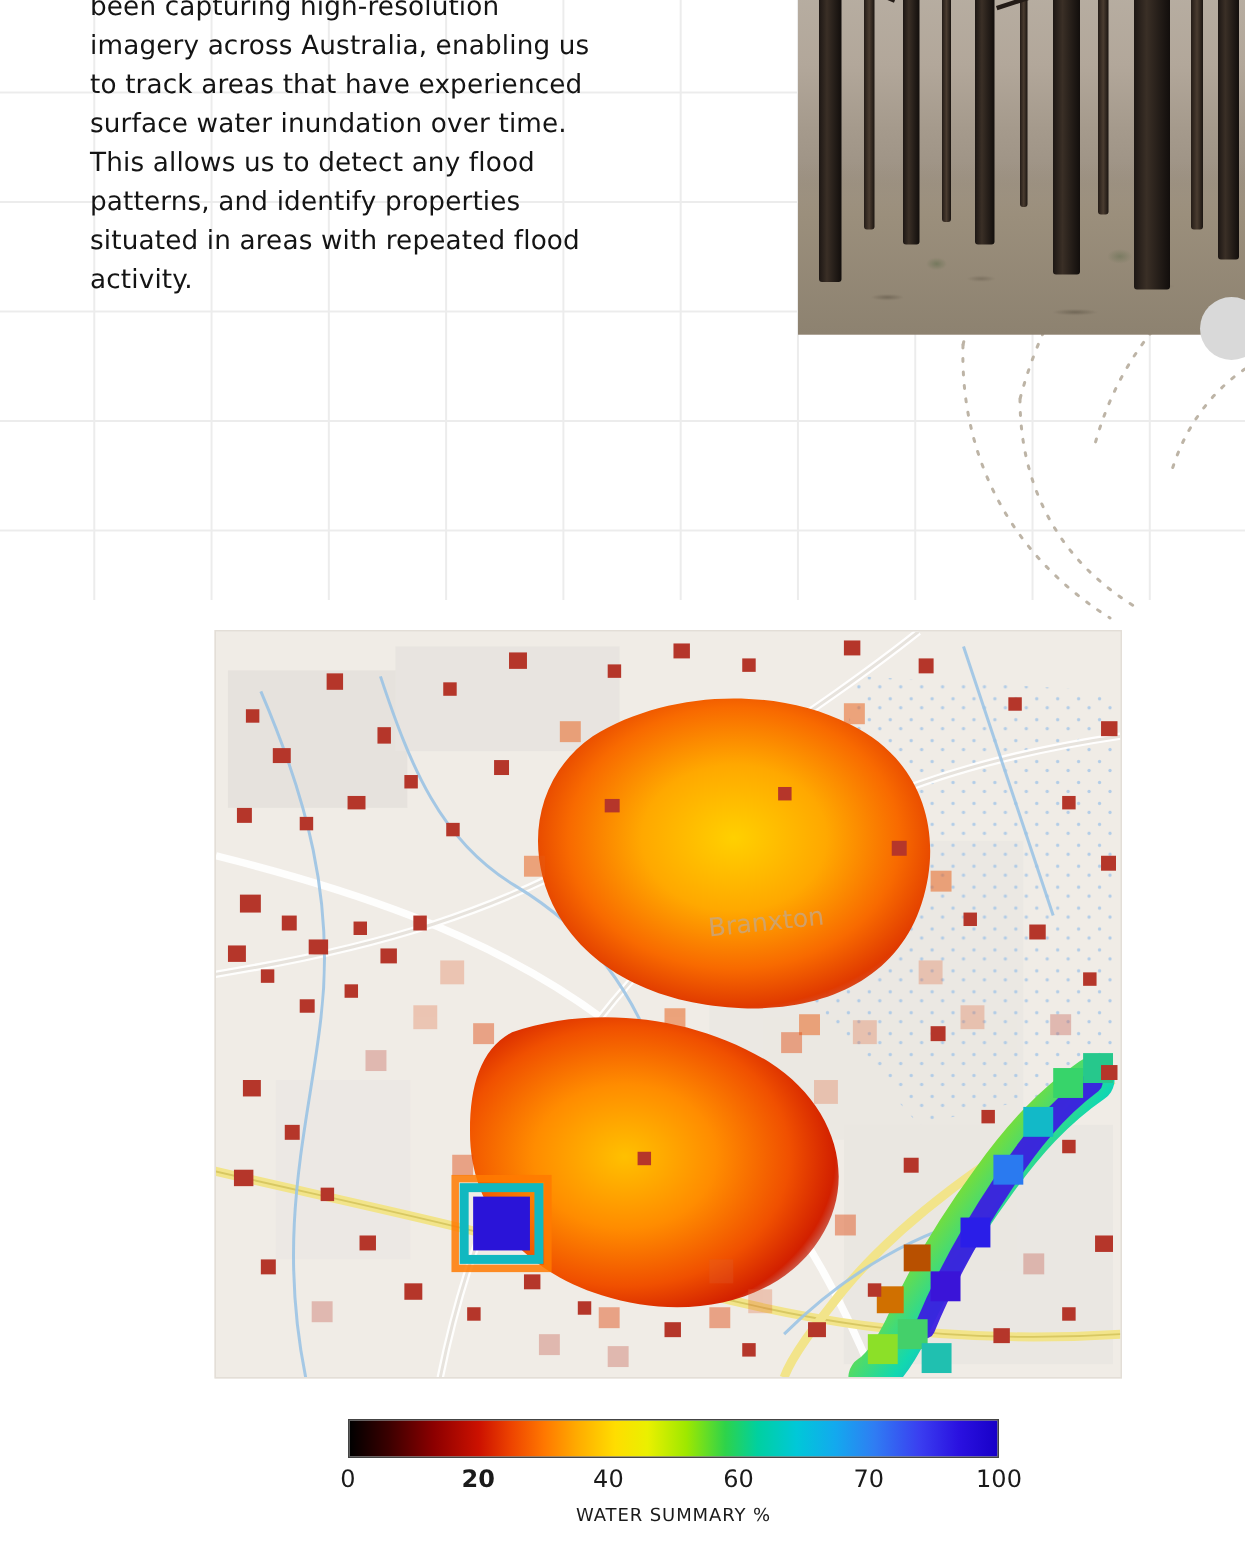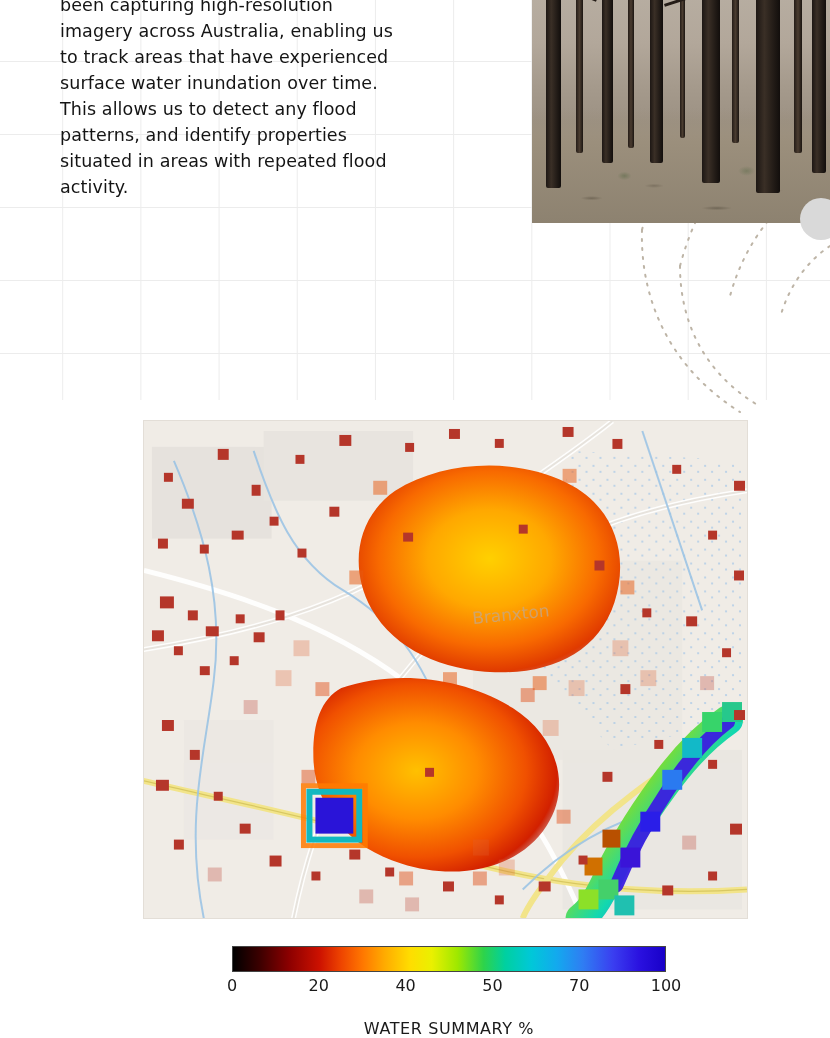--- a/index.html
+++ b/index.html
@@ -188,24 +188,24 @@
   }
   .cbar-ticks span {
     position: absolute;
     font-size: 16px;
     color: #1a1a1a;
     transform: translateX(-50%);
     font-family: "DejaVu Sans", sans-serif;
   }
   .cbar-label {
     text-align: center;
-    font-size: 16px;
+    font-size: 12px;
     letter-spacing: 0.6px;
     color: #1a1a1a;
-    margin-top: 21px;
+    margin-top: 5px;
     width: 434px;
   }
 </style>
 </head>
 <body>
 
 <div class="bg-grid"></div>
 
 <svg class="arcs" viewBox="0 0 340 440" preserveAspectRatio="none">
   <g fill="none" stroke="#bdb4a6" stroke-width="2" stroke-dasharray="2 7" stroke-linecap="round">
@@ -436,20 +436,20 @@
     </g>
 
     <text x="330" y="204" font-family="DejaVu Sans, sans-serif" font-size="17" fill="#c2a88e" opacity="0.75" transform="rotate(-6 330 204)">Branxton</text>
   </svg>
 </div>
 
 <div class="cbar-wrap">
   <div class="cbar"></div>
   <div class="cbar-ticks">
     <span style="left:0%;">0</span>
-    <span style="left:20%;">20</span>
+    <span style="left:20%;font-weight:bold;">20</span>
     <span style="left:40%;">40</span>
-    <span style="left:60%;">50</span>
+    <span style="left:60%;">60</span>
     <span style="left:80%;">70</span>
     <span style="left:100%;">100</span>
   </div>
   <div class="cbar-label">WATER SUMMARY %</div>
 </div>
 
 </body></html>

